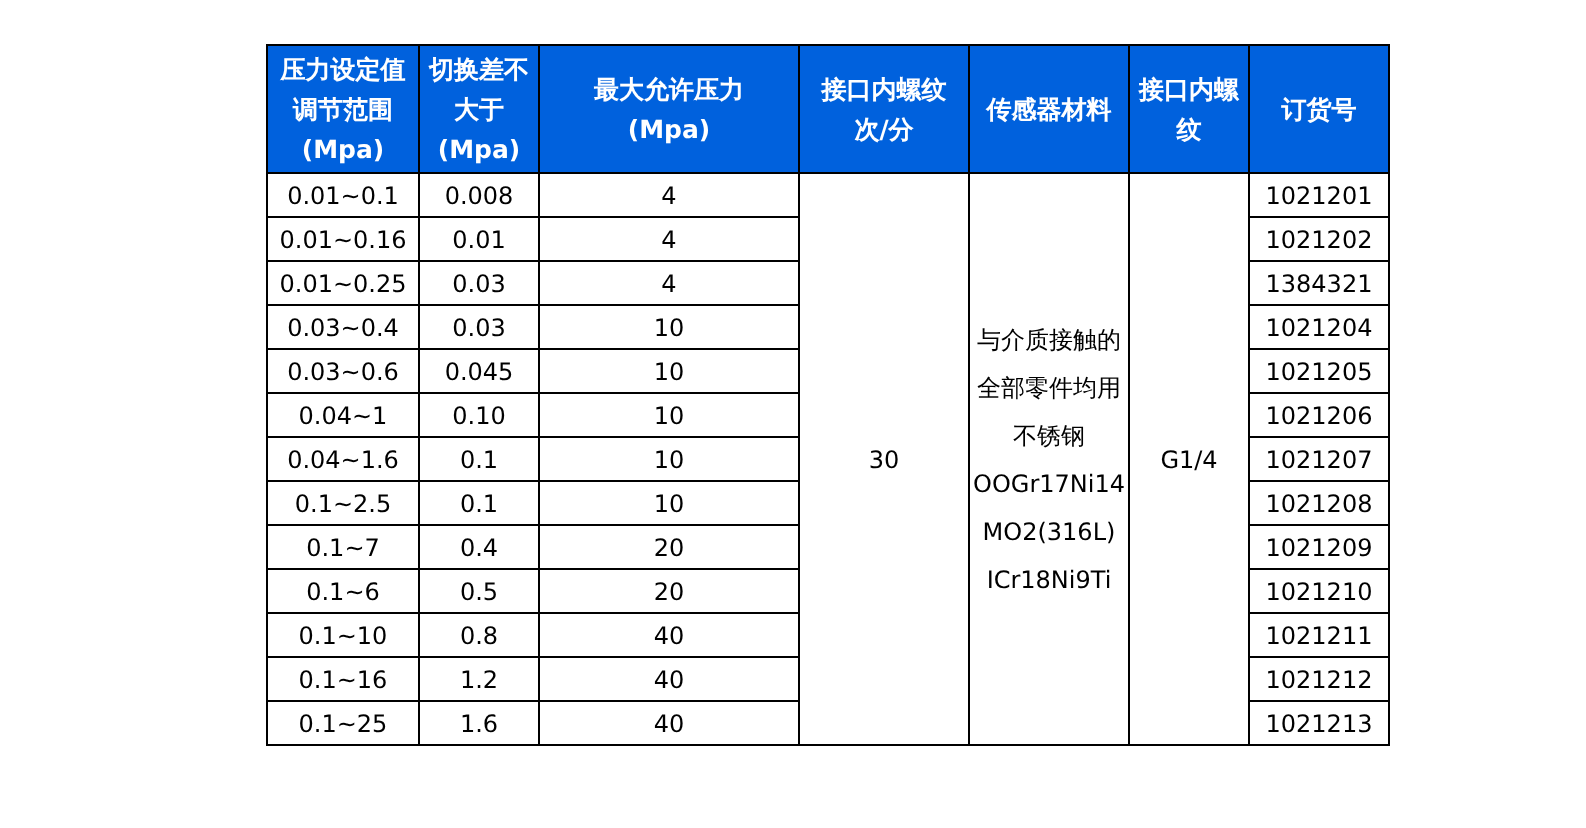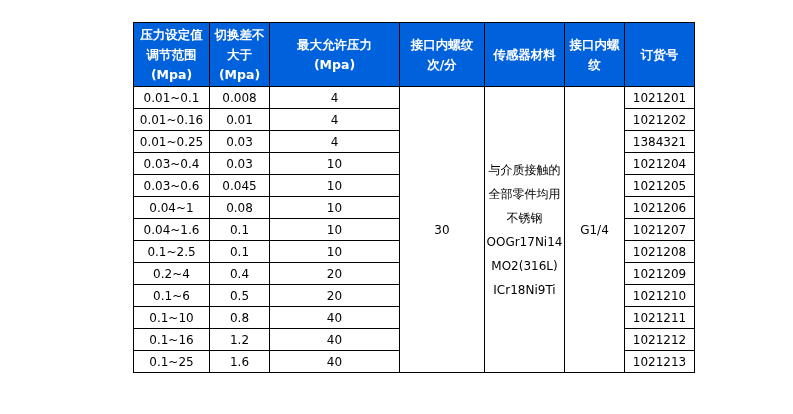--- a/index.html
+++ b/index.html
@@ -94,38 +94,38 @@
         <td data-name="cell-order-number">1021204</td>
       </tr>
       <tr data-name="table-row">
         <td data-name="cell-pressure-range">0.03~0.6</td>
         <td data-name="cell-switch-diff">0.045</td>
         <td data-name="cell-max-pressure">10</td>
         <td data-name="cell-order-number">1021205</td>
       </tr>
       <tr data-name="table-row">
         <td data-name="cell-pressure-range">0.04~1</td>
-        <td data-name="cell-switch-diff">0.08</td>
+        <td data-name="cell-switch-diff">0.10</td>
         <td data-name="cell-max-pressure">10</td>
         <td data-name="cell-order-number">1021206</td>
       </tr>
       <tr data-name="table-row">
         <td data-name="cell-pressure-range">0.04~1.6</td>
         <td data-name="cell-switch-diff">0.1</td>
         <td data-name="cell-max-pressure">10</td>
         <td data-name="cell-order-number">1021207</td>
       </tr>
       <tr data-name="table-row">
         <td data-name="cell-pressure-range">0.1~2.5</td>
         <td data-name="cell-switch-diff">0.1</td>
         <td data-name="cell-max-pressure">10</td>
         <td data-name="cell-order-number">1021208</td>
       </tr>
       <tr data-name="table-row">
-        <td data-name="cell-pressure-range">0.2~4</td>
+        <td data-name="cell-pressure-range">0.1~7</td>
         <td data-name="cell-switch-diff">0.4</td>
         <td data-name="cell-max-pressure">20</td>
         <td data-name="cell-order-number">1021209</td>
       </tr>
       <tr data-name="table-row">
         <td data-name="cell-pressure-range">0.1~6</td>
         <td data-name="cell-switch-diff">0.5</td>
         <td data-name="cell-max-pressure">20</td>
         <td data-name="cell-order-number">1021210</td>
       </tr>

